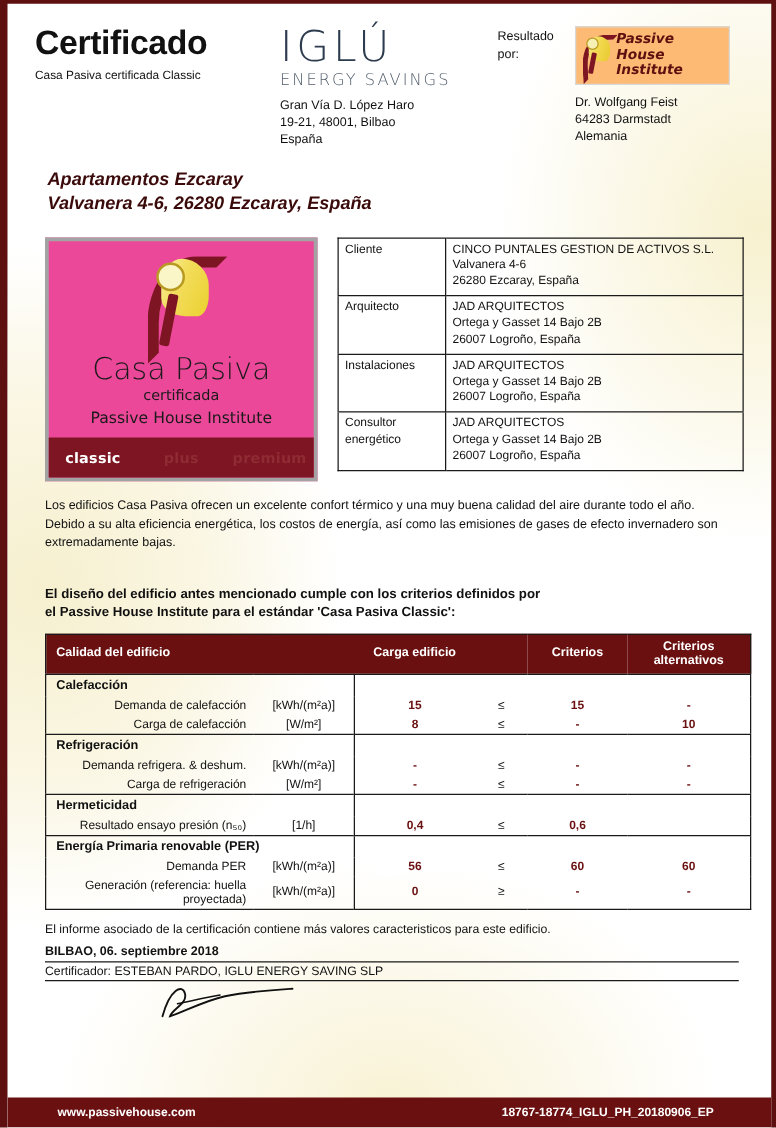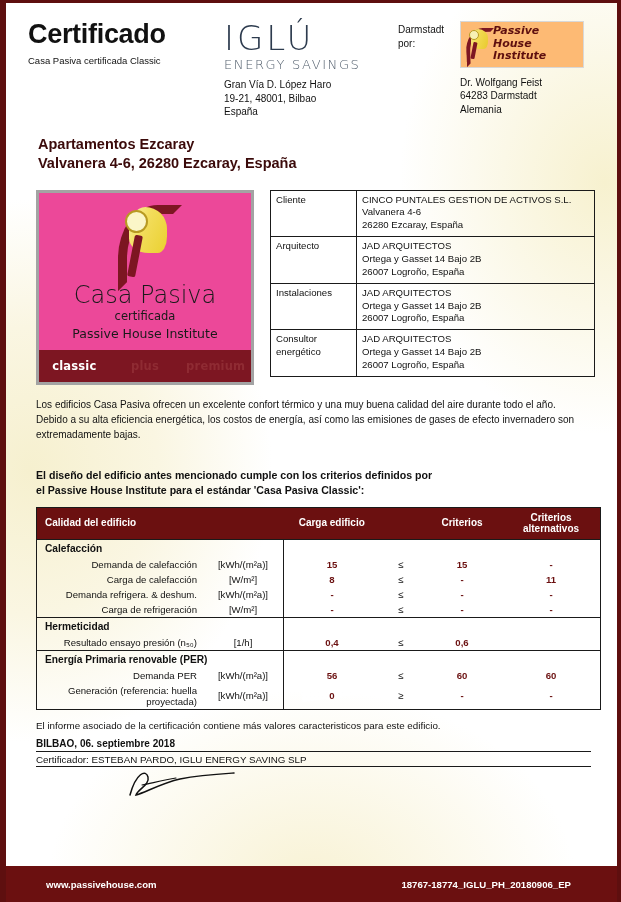--- a/index.html
+++ b/index.html
@@ -61,21 +61,21 @@
   .ph-mark .hook{position:absolute;left:1px;top:0px;width:21px;height:31px;
     border:4px solid #7d1622;border-right-color:transparent;border-bottom-color:transparent;
     border-radius:60% 0 0 0;transform:rotate(-2deg);}
   .ph-mark .stem{position:absolute;left:7px;top:14px;width:3.5px;height:17px;
     background:#7d1622;transform:rotate(11deg);border-radius:1px;}
   .ph-mark .dot{position:absolute;left:4px;top:2px;width:8px;height:8px;border-radius:50%;
     background:#f7f0b4;border:1.2px solid #b89a22;}
 
   
   .bld{padding:16px 0 0 32px;}
-  .bld div{font-size:14.5px;font-weight:bold;color:#3b0a0a;line-height:1.35;}
+  .bld div{font-size:14.5px;font-weight:bold;color:#3b0a0a;line-height:1.35;font-style:italic;}
 
   
   .midrow{display:flex;padding:16px 22px 0 30px;align-items:flex-start;}
   .cp-badge{width:218px;flex:0 0 218px;border:3px solid #a3a3a3;background:#ec4899;box-sizing:border-box;}
   .cp-inner{padding:12px 6px 4px;text-align:center;}
   .cp-mark{position:relative;width:60px;height:74px;margin:0 auto 4px;}
   .cp-mark .leaf{position:absolute;left:14px;top:2px;width:38px;height:46px;
     background:linear-gradient(115deg,#faf3a8 0%,#f3dd5c 40%,#ead02f 100%);
     border-radius:60% 80% 34% 72%/70% 66% 50% 44%;}
   .cp-mark .hook{position:absolute;left:3px;top:0;width:46px;height:68px;
@@ -124,21 +124,21 @@
   .note{padding:10px 26px 0 30px;font-size:9.8px;color:#111;}
   .signblock{margin:7px 26px 0 30px;}
   .sign-date{font-size:10px;font-weight:bold;color:#111;border-bottom:1.4px solid #1a1a1a;
     padding-bottom:2px;width:100%;box-sizing:border-box;}
   .sign-cert{font-size:9.8px;color:#111;padding-top:2px;border-bottom:1.1px solid #1a1a1a;
     padding-bottom:1px;}
   .sig{height:40px;position:relative;}
   .sig svg{position:absolute;left:86px;top:-2px;}
 
   
-  .botbar{position:absolute;left:0;right:0;bottom:0;height:36px;background:#6b1010;
+  .botbar{position:absolute;left:0;right:0;bottom:0;height:24px;background:#6b1010;
     display:flex;align-items:center;z-index:3;}
   .botbar .bl{font-size:9.6px;font-weight:bold;color:#fff;margin-left:40px;}
   .botbar .br{font-size:9.6px;font-weight:bold;color:#fff;margin-left:auto;margin-right:46px;}
 </style>
 </head>
 <body>
 
 <div class="page">
   <div class="wash">
     <div class="w1"></div>
@@ -159,21 +159,21 @@
           <div class="iglu-sub">ENERGY SAVINGS</div>
         </div>
         <div class="iglu-addr">
           <div>Gran Vía D. López Haro</div>
           <div>19-21, 48001, Bilbao</div>
           <div>España</div>
         </div>
       </div>
 
       <div class="h-right">
-        <div class="auth-label">Darmstadt por:</div>
+        <div class="auth-label">Resultado por:</div>
         <div class="phi-box">
           <div class="phi-logo">
             <div class="ph-mark">
               <div class="hook"></div>
                 <div class="leaf"></div>
                 <div class="stem"></div>
                 <div class="dot"></div>
             </div>
             <div class="phi-txt">
               <div>Passive House</div>
@@ -287,21 +287,28 @@
             <td class="op">≤</td>
             <td class="cri">15</td>
             <td class="alt">-</td>
           </tr>
           <tr>
             <td class="lbl">Carga de calefacción</td>
             <td class="unit">[W/m²]</td>
             <td class="val">8</td>
             <td class="op">≤</td>
             <td class="cri">-</td>
-            <td class="alt">11</td>
+            <td class="alt">10</td>
+          </tr>
+          <tr class="topline">
+            <td class="sec" colspan="2">Refrigeración</td>
+            <td class="val"></td>
+            <td class="op"></td>
+            <td class="cri"></td>
+            <td class="alt"></td>
           </tr>
           <tr>
             <td class="lbl">Demanda refrigera. &amp; deshum.</td>
             <td class="unit">[kWh/(m²a)]</td>
             <td class="val">-</td>
             <td class="op">≤</td>
             <td class="cri">-</td>
             <td class="alt">-</td>
           </tr>
           <tr>

